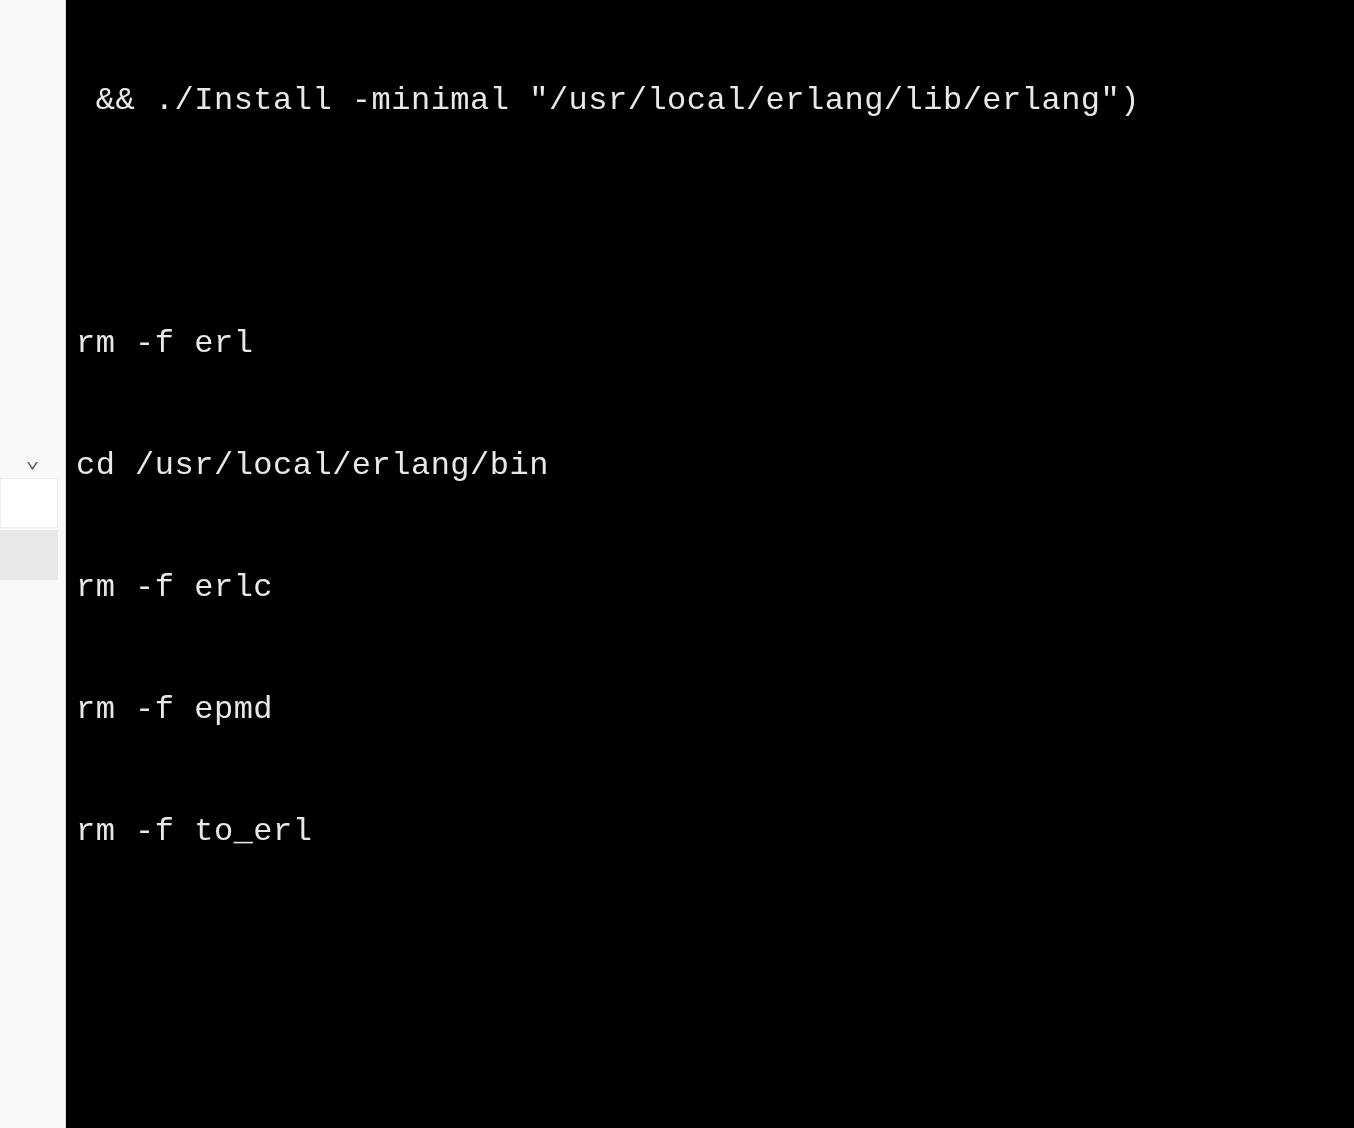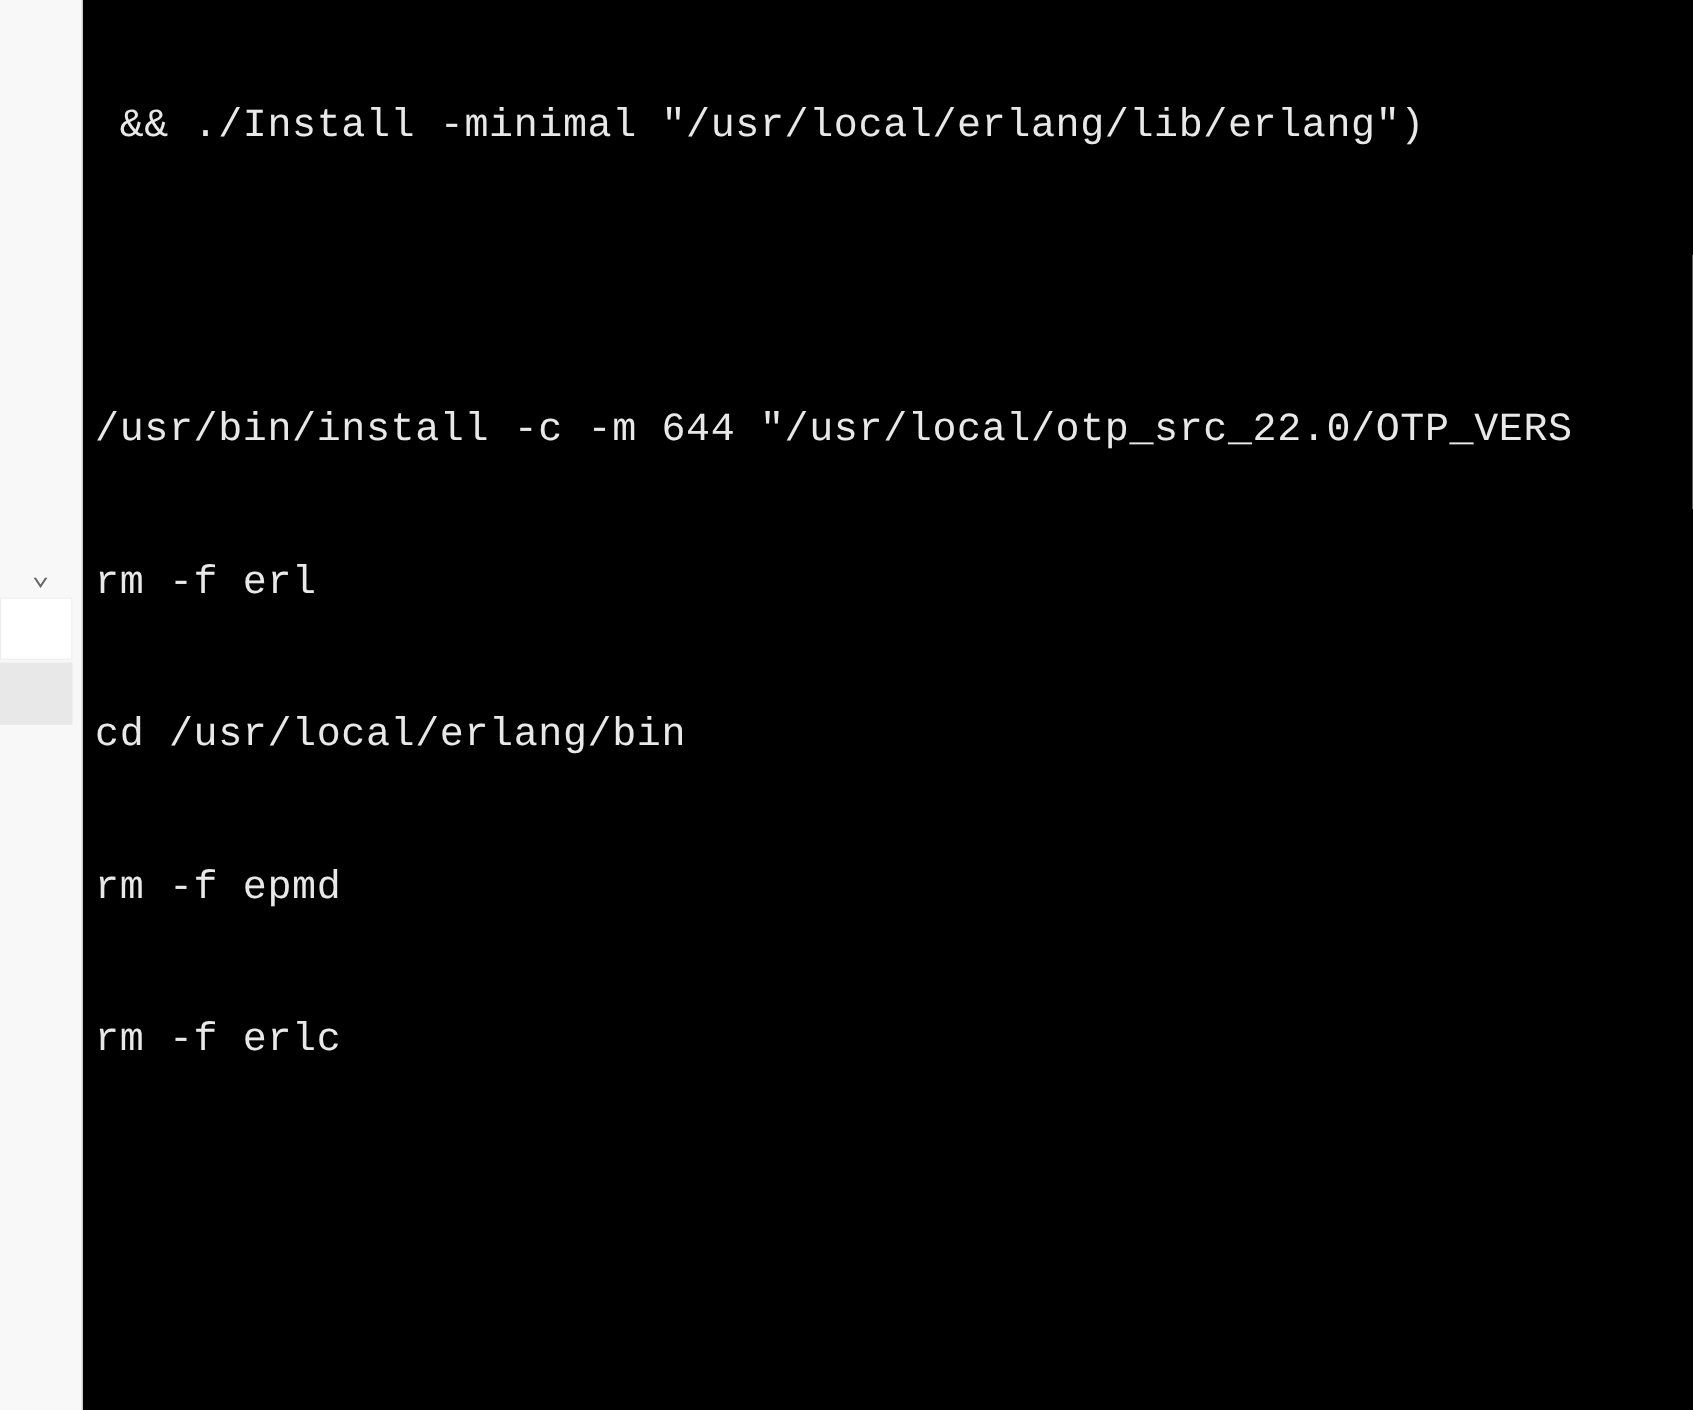--- a/index.html
+++ b/index.html
@@ -73,25 +73,25 @@
 
 <div class="sidebar">
   <div class="sidebar-expand">⌄</div>
   <div class="sidebar-box"></div>
   <div class="sidebar-highlight"></div>
 </div>
 
 <div class="terminal">
   <div class="term-line"> &amp;&amp; ./Install -minimal "/usr/local/erlang/lib/erlang")</div>
   <div class="blank-line"></div>
-  <div class="term-line">/usr/bin/install -c -m 644 "/usr/local/otp_src_22.0/OTP_VERS</div>
   <div class="term-line">rm -f erl</div>
   <div class="term-line">cd /usr/local/erlang/bin</div>
+  <div class="term-line">rm -f erlc</div>
   <div class="term-line">rm -f epmd</div>
-  <div class="term-line">rm -f erlc</div>
+  <div class="term-line">rm -f to_erl</div>
   
   
   
   
   
   
   
   
   
   

